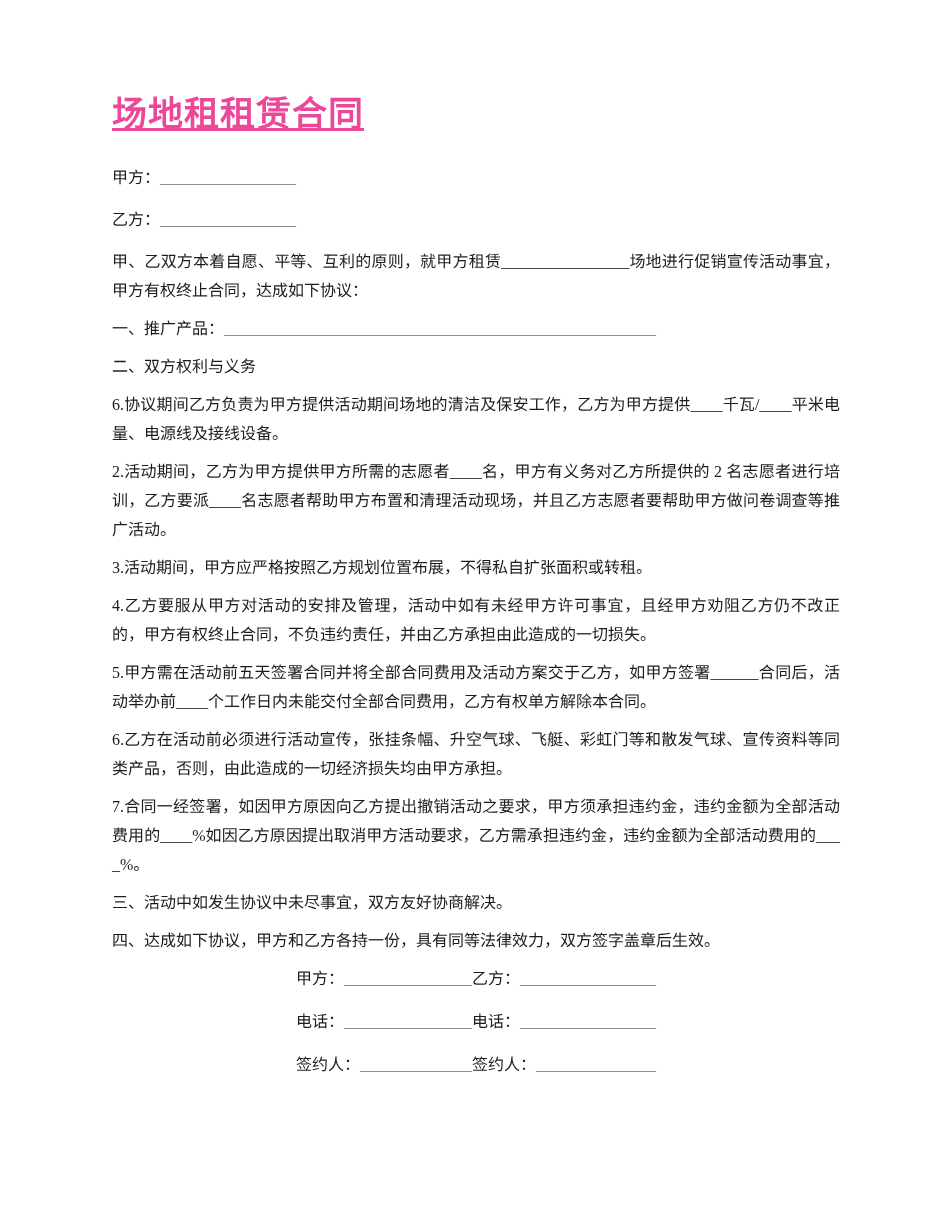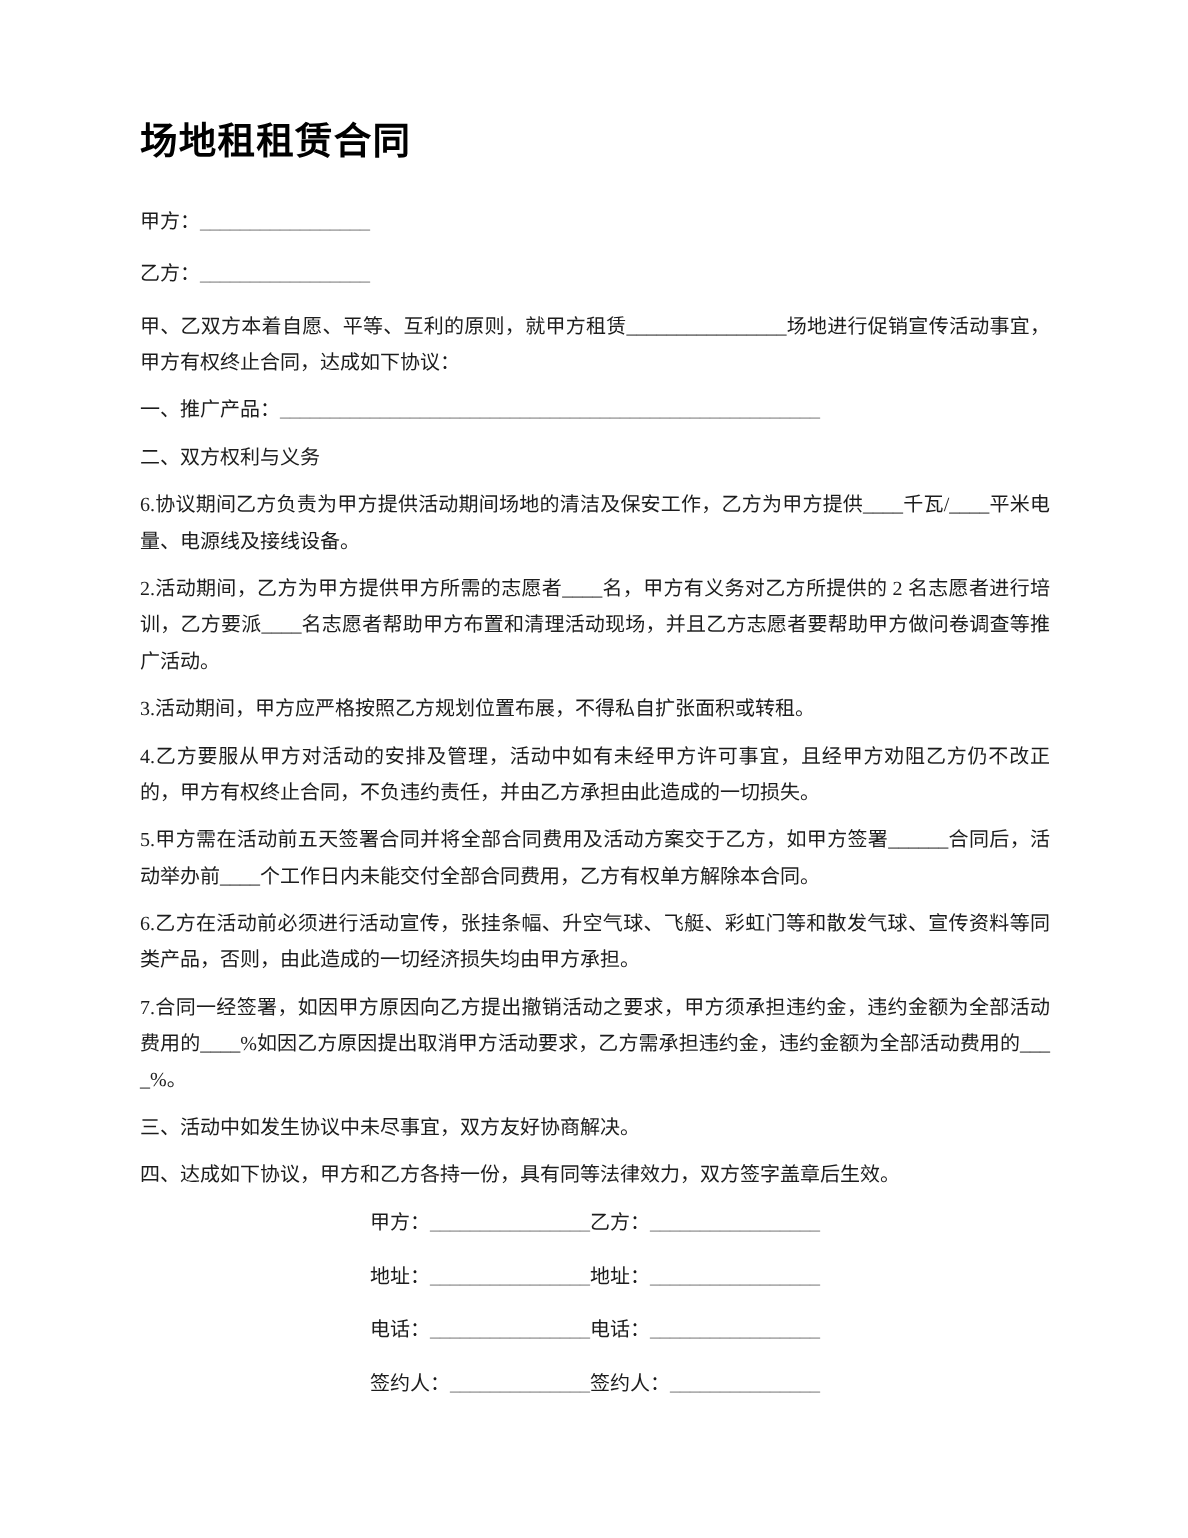--- a/index.html
+++ b/index.html
@@ -15,26 +15,27 @@
     overflow: hidden;
   }
   .page {
     box-sizing: border-box;
     width: 950px;
     height: 1230px;
     padding: 92px 110px 0 112px;
   }
   .doc-title {
     font-family: "Liberation Sans", "DejaVu Sans", sans-serif;
-    font-size: 30px;
+    font-size: 35px;
     font-weight: 700;
     line-height: 44px;
-    color: #000000;
+    color: #ec4899;
     margin: 0 0 27px 0;
     letter-spacing: 1px;
+    text-decoration: underline;
   }
   p.line {
     font-size: 16px;
     line-height: 29px;
     margin: 0 0 9px 0;
     text-align: justify;
     text-justify: inter-ideograph;
     word-break: break-all;
   }
   p.party-line {
@@ -76,19 +77,18 @@
   <p class="line">4.乙方要服从甲方对活动的安排及管理，活动中如有未经甲方许可事宜，且经甲方劝阻乙方仍不改正的，甲方有权终止合同，不负违约责任，并由乙方承担由此造成的一切损失。</p>
   <p class="line">5.甲方需在活动前五天签署合同并将全部合同费用及活动方案交于乙方，如甲方签署______合同后，活动举办前____个工作日内未能交付全部合同费用，乙方有权单方解除本合同。</p>
   <p class="line">6.乙方在活动前必须进行活动宣传，张挂条幅、升空气球、飞艇、彩虹门等和散发气球、宣传资料等同类产品，否则，由此造成的一切经济损失均由甲方承担。</p>
   <p class="line">7.合同一经签署，如因甲方原因向乙方提出撤销活动之要求，甲方须承担违约金，违约金额为全部活动费用的____%如因乙方原因提出取消甲方活动要求，乙方需承担违约金，违约金额为全部活动费用的____%。</p>
 
   <p class="line">三、活动中如发生协议中未尽事宜，双方友好协商解决。</p>
   <p class="line">四、达成如下协议，甲方和乙方各持一份，具有同等法律效力，双方签字盖章后生效。</p>
 
   <p class="line sig-row"><span class="label">甲方：</span><span class="blank">________________</span><span class="label">乙方：</span><span class="blank">_________________</span></p>
 
-  <p class="line sig-row"><span class="label">地址：</span><span class="blank">________________</span><span class="label">地址：</span><span class="blank">_________________</span></p>
 
   <p class="line sig-row"><span class="label">电话：</span><span class="blank">________________</span><span class="label">电话：</span><span class="blank">_________________</span></p>
 
   <p class="line sig-row"><span class="label">签约人：</span><span class="blank">______________</span><span class="label">签约人：</span><span class="blank">_______________</span></p>
 
 </div>
 
 </body></html>

